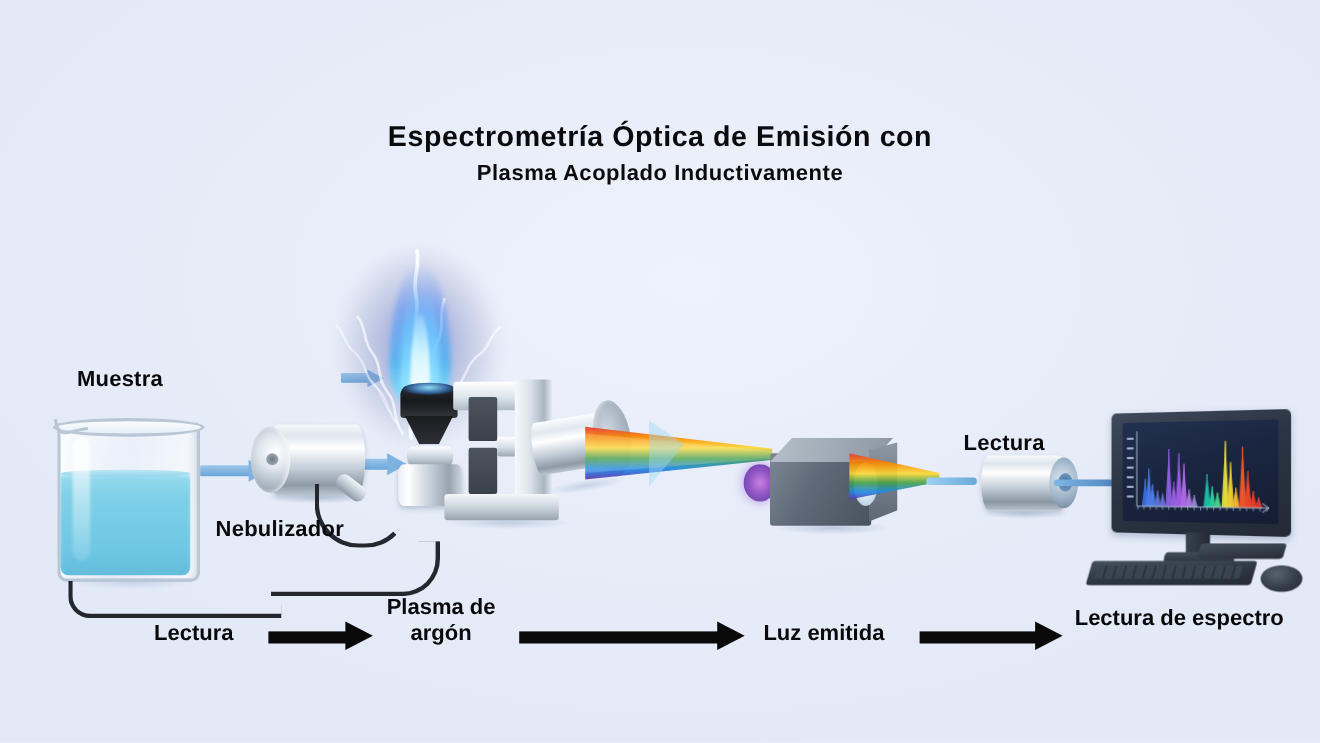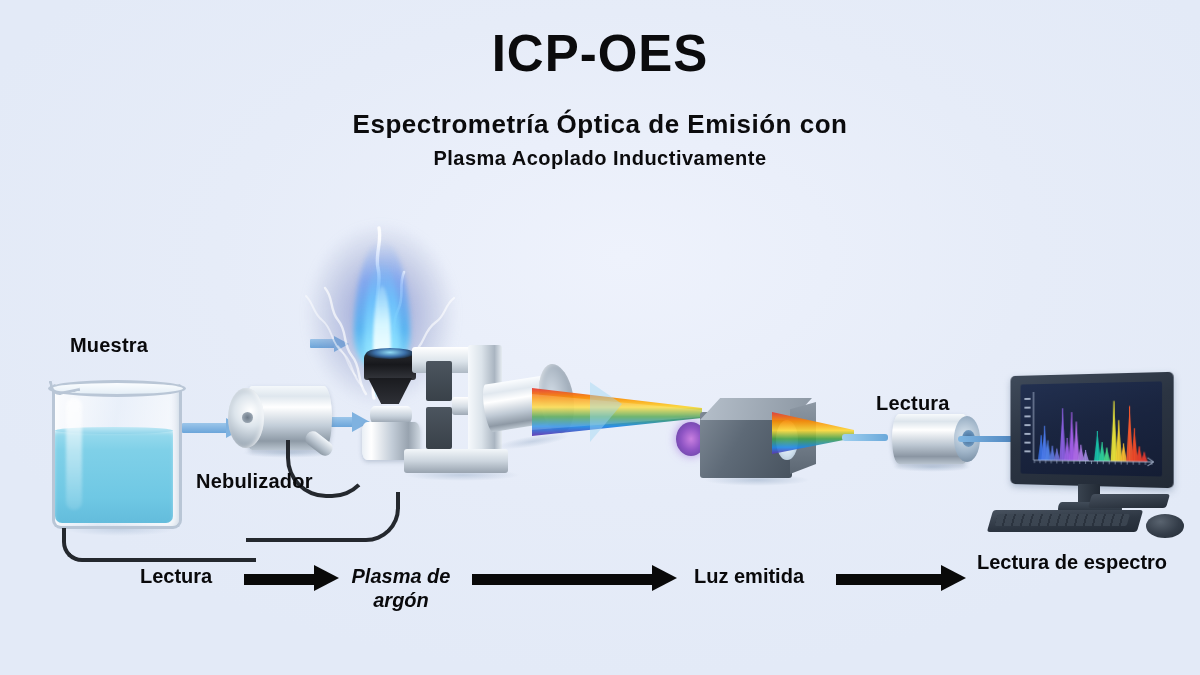--- a/index.html
+++ b/index.html
@@ -34,21 +34,21 @@
   #lbl-nebulizador{left:196px;top:470px;}
   #lbl-monocromador{left:668px;top:477px;}
   #lbl-detector{left:876px;top:392px;}
 
   
   .flow-lbl{
     position:absolute;color:#09090b;font-weight:bold;font-size:20px;
     text-align:center;line-height:24px;white-space:nowrap;
   }
   #flow-aerosol{left:140px;top:564px;}
-  #flow-plasma{left:341px;top:564px;white-space:normal;width:120px;font-style:italic;}
+  #flow-plasma{left:341px;top:540px;white-space:normal;width:120px;}
   #flow-luz{left:694px;top:564px;}
   #flow-lectura{left:977px;top:550px;}
 
   .arrow{position:absolute;height:26px;}
   .arrow .shaft{position:absolute;left:0;top:9px;height:11px;background:#090909;}
   .arrow .head{
     position:absolute;top:0;width:0;height:0;
     border-top:13px solid transparent;border-bottom:13px solid transparent;
     border-left:25px solid #090909;
   }
@@ -351,21 +351,20 @@
   }
 
   
   #spectrum{position:absolute;left:0;top:0;width:144px;height:92px;}
 </style>
 </head>
 <body>
 
 <div id="stage">
 
-  <div class="title" id="main-title">ICP-OES</div>
   <div class="title" id="sub1">Espectrometría Óptica de Emisión con</div>
   <div class="title" id="sub2">Plasma Acoplado Inductivamente</div>
 
   <div id="beaker">
     <div class="bk-shadow"></div>
     <div class="bk-body"></div>
     <div class="bk-liquid"></div>
     <div class="bk-surface"></div>
     <div class="bk-shine"></div>
     <div class="bk-rim"></div>

